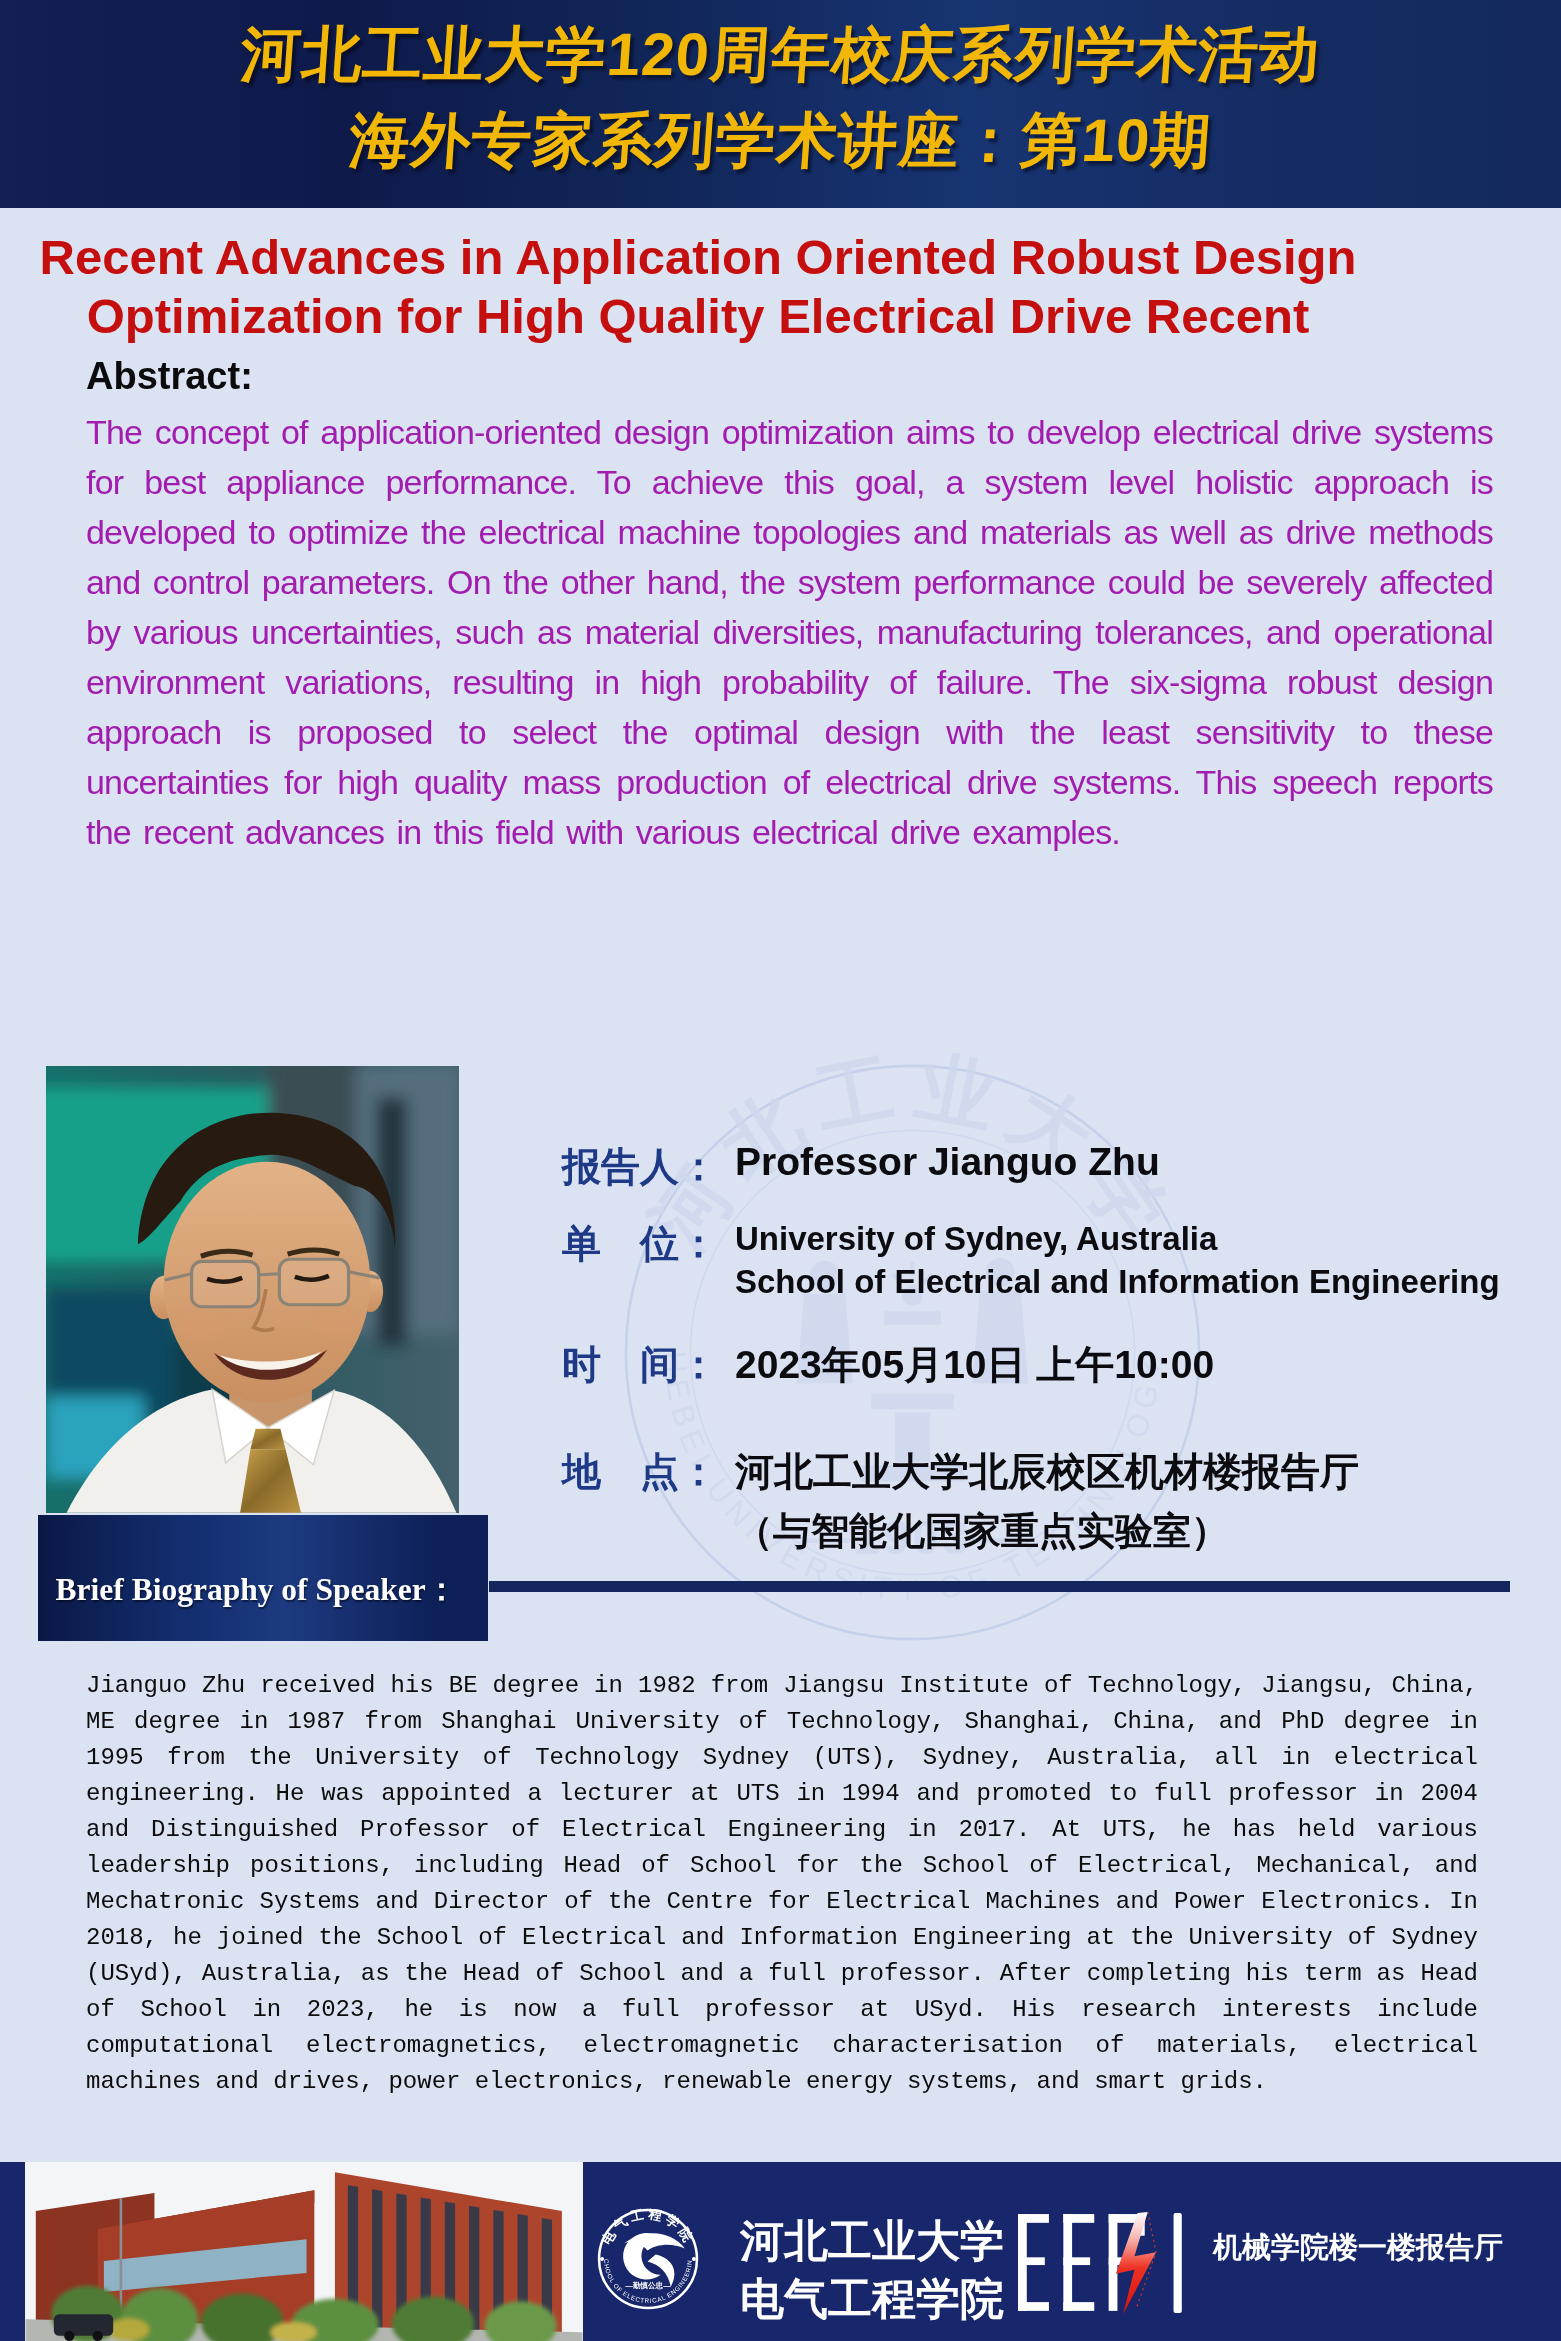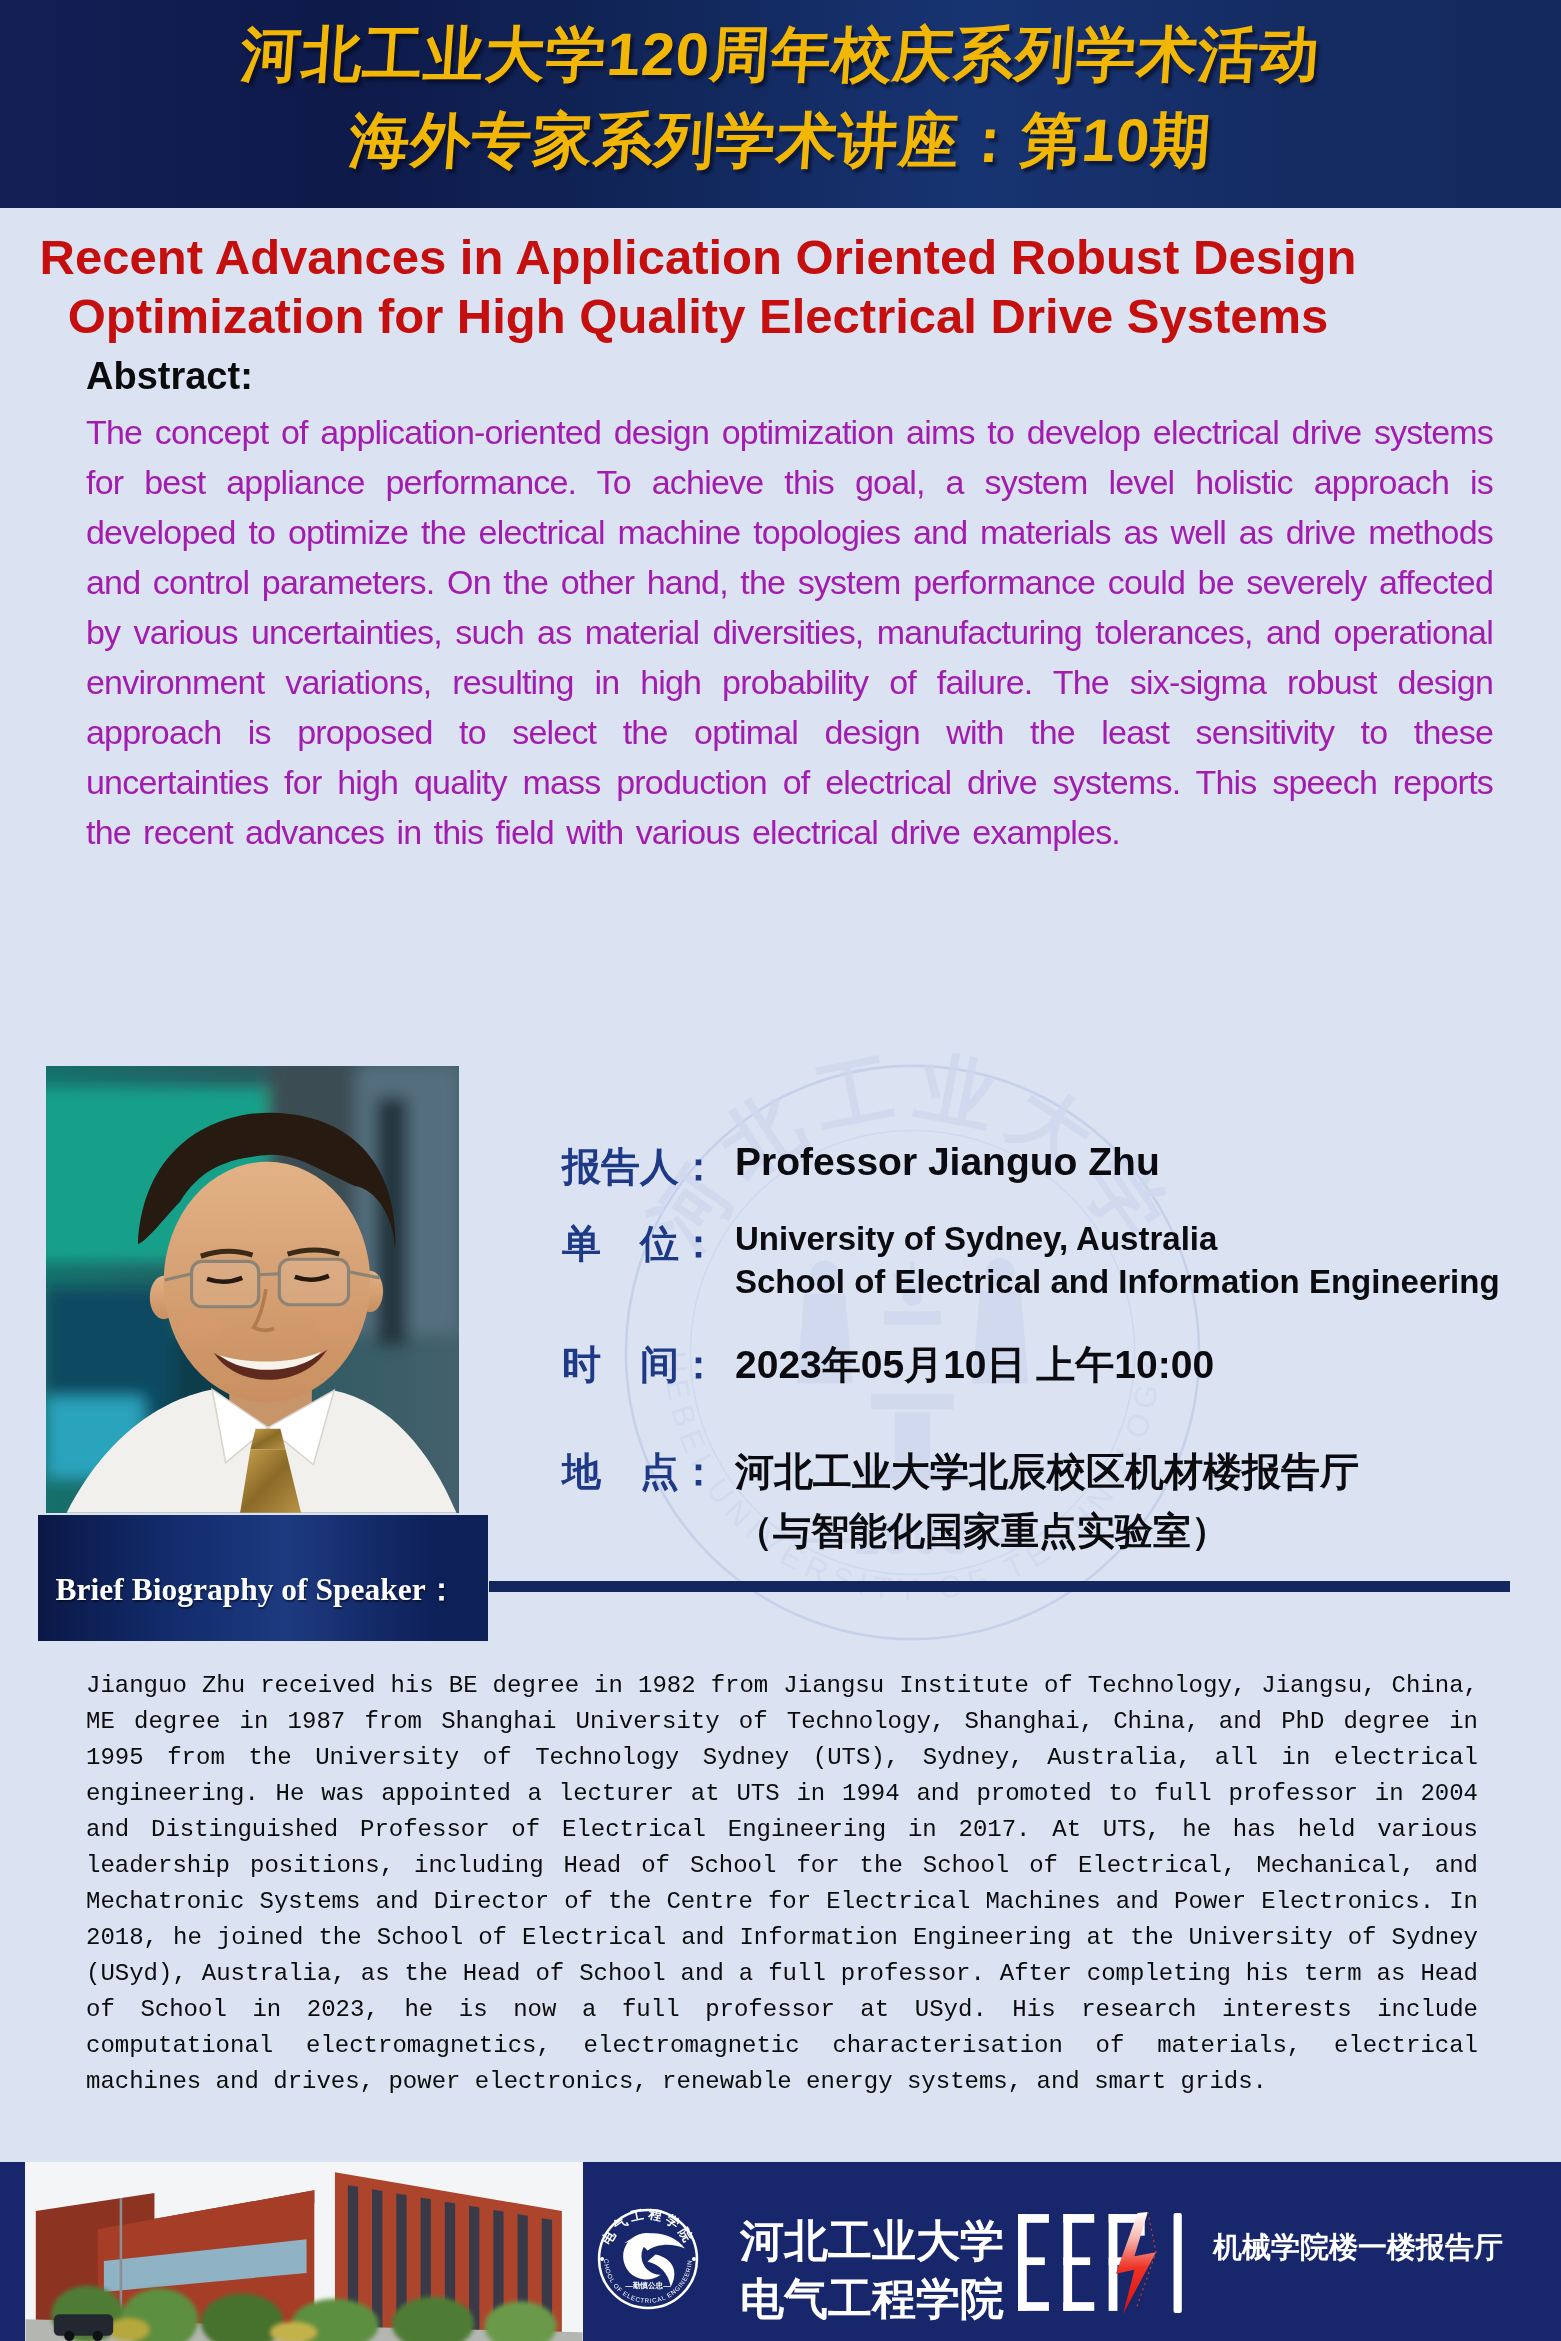--- a/index.html
+++ b/index.html
@@ -104,21 +104,21 @@
 <body>
 
 <div class="page">
 
   <div class="header">
     <div class="header-line hl1">河北工业大学120周年校庆系列学术活动</div>
     <div class="header-line hl2">海外专家系列学术讲座：第10期</div>
   </div>
 
   <div class="title-line tl1">Recent Advances in Application Oriented Robust Design</div>
-  <div class="title-line tl2">Optimization for High Quality Electrical Drive Systems</div>
+  <div class="title-line tl2">Optimization for High Quality Electrical Drive Recent</div>
 
   <div class="abstract-heading">Abstract:</div>
   <div class="abstract-body">The concept of application-oriented design optimization aims to develop electrical drive systems for best appliance performance. To achieve this goal, a system level holistic approach is developed to optimize the electrical machine topologies and materials as well as drive methods and control parameters. On the other hand, the system performance could be severely affected by various uncertainties, such as material diversities, manufacturing tolerances, and operational environment variations, resulting in high probability of failure. The six-sigma robust design approach is proposed to select the optimal design with the least sensitivity to these uncertainties for high quality mass production of electrical drive systems. This speech reports the recent advances in this field with various electrical drive examples.</div>
 
   <svg class="watermark" viewBox="0 0 1280 1160" aria-hidden="true">
     <defs>
       <path id="wm-top" d="M 180,580 A 460,460 0 0 1 1100,580" fill="none"></path>
       <path id="wm-bot" d="M 160,580 A 480,480 0 0 0 1120,580" fill="none"></path>
     </defs>
     <circle cx="640" cy="580" r="555" fill="none" stroke="#9fb2dd" stroke-width="5" opacity=".6"></circle>

